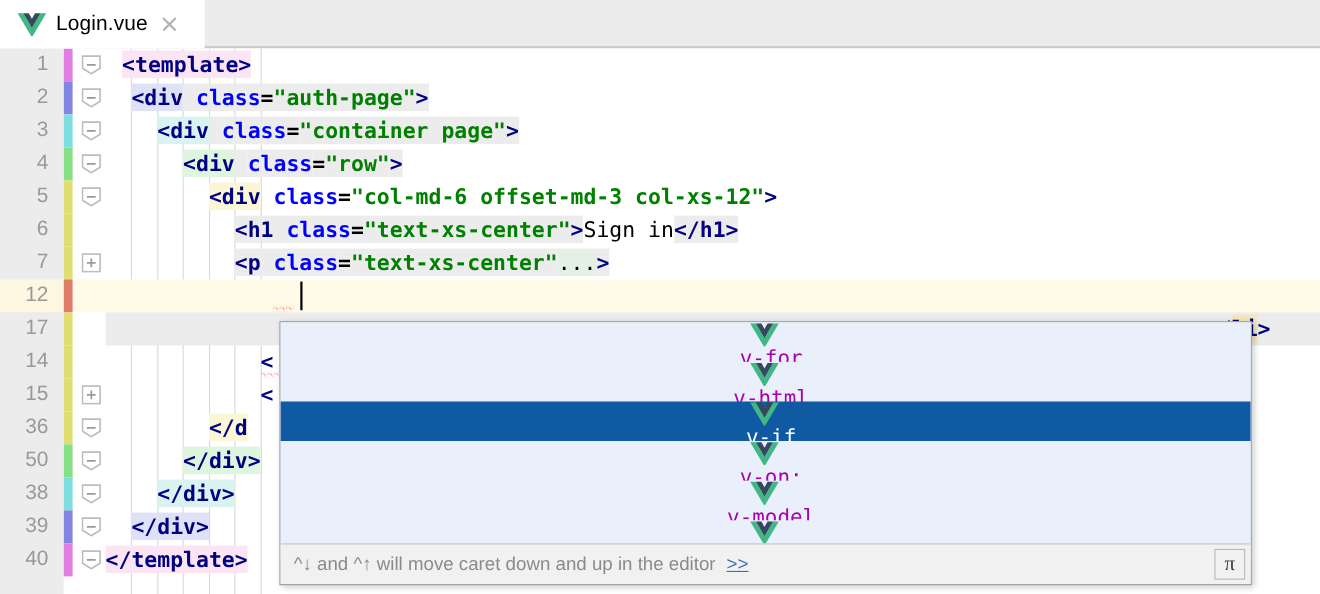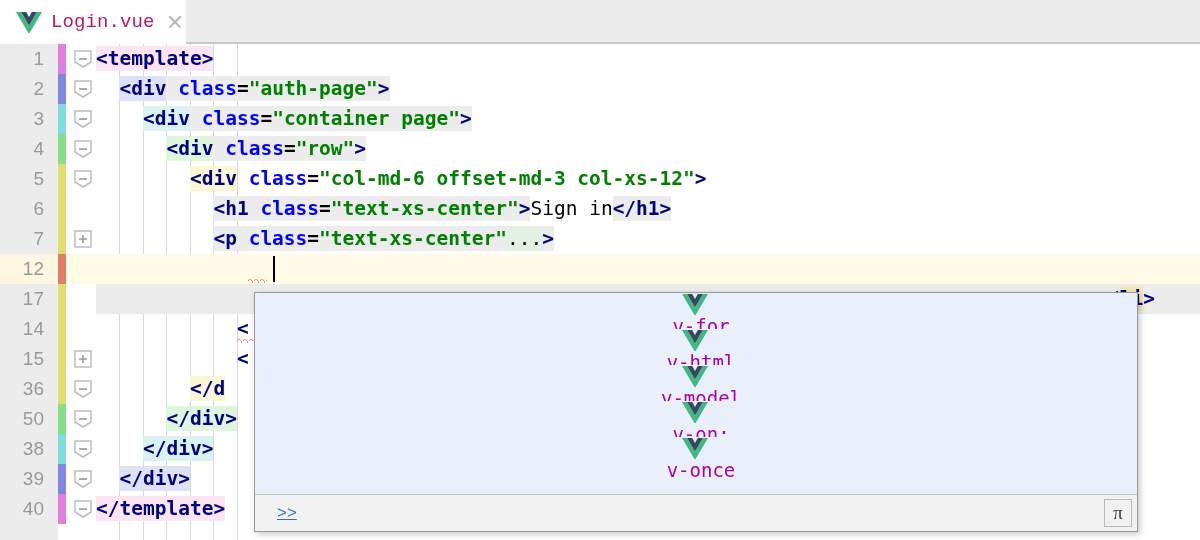--- a/index.html
+++ b/index.html
@@ -22,21 +22,21 @@
   }
   .tab{
     position:absolute;left:0;top:0;height:44px;width:186px;
     background:#ffffff;
     display:flex;align-items:center;
     box-sizing:border-box;padding-left:16px;
     z-index:3;
   }
   .tab-icon{width:26px;height:22px;flex:0 0 auto;margin-right:9px;display:block;}
   .tab-label{
-    font-size:19px;color:#be185d;font-family:Liberation Mono, monospace;
+    font-size:19px;color:#000000;font-family:Liberation Sans, sans-serif;
     white-space:nowrap;letter-spacing:.1px;
   }
   .tab-close{
     margin-left:10px;width:20px;height:20px;position:relative;flex:0 0 auto;
   }
   .tab-close:before,.tab-close:after{
     content:"";position:absolute;left:2px;top:9px;width:16px;height:1.6px;background:#b4b4b4;
   }
   .tab-close:before{transform:rotate(45deg);}
   .tab-close:after{transform:rotate(-45deg);}
@@ -170,21 +170,21 @@
         <div class="guide" style="left: 140.64px; height: 496px;"></div>
       </div>
     <div id="rows">
         <div class="row" style="top: 0px;">
           <div class="lnum">1</div>
           <div class="stripe" style="background: rgb(224, 127, 224);"></div>
           <div class="fold"><svg width="18" height="18" viewBox="0 0 18 18">
               <path d="M1 1h16v11l-8 5-8-5z" fill="#fff" stroke="#bdbdbd" stroke-width="1.5"></path>
               <path d="M5 9h8" stroke="#9a9a9a" stroke-width="1.6"></path>
             </svg></div>
-          <div class="code" style="left: 96px;"><span class="tg hl h-pink">&lt;template&gt;</span></div>
+          <div class="code" style="left: 111px;"><span class="tg hl h-pink">&lt;template&gt;</span></div>
         </div>
         <div class="row" style="top: 30px;">
           <div class="lnum">2</div>
           <div class="stripe" style="background: rgb(129, 134, 224);"></div>
           <div class="fold"><svg width="18" height="18" viewBox="0 0 18 18">
               <path d="M1 1h16v11l-8 5-8-5z" fill="#fff" stroke="#bdbdbd" stroke-width="1.5"></path>
               <path d="M5 9h8" stroke="#9a9a9a" stroke-width="1.6"></path>
             </svg></div>
           <div class="code" style="left: 96px;"><span class="tx hl ">  </span><span class="tg hl h-blue">&lt;div</span><span class="tx hl h-gray"> </span><span class="at hl h-gray">class</span><span class="eq hl h-gray">=</span><span class="vl hl h-gray">"auth-page"</span><span class="tg hl h-gray">&gt;</span></div>
         </div>
@@ -317,41 +317,49 @@
           </svg>
           <span class="ptext">v-for</span>
         </div>
         <div class="pitem">
           <svg class="pvue" viewBox="0 0 26 22">
             <polygon points="0,1 5.2,1 13,14.5 20.8,1 26,1 13,23" fill="#41b883"></polygon>
             <polygon points="5.2,1 10.2,1 13,6 15.8,1 20.8,1 13,14.5" fill="#35495e"></polygon>
           </svg>
           <span class="ptext">v-html</span>
         </div>
+        <div class="pitem sel">
+          <svg class="pvue" viewBox="0 0 26 22">
+            <polygon points="0,1 5.2,1 13,14.5 20.8,1 26,1 13,23" fill="#41b883"></polygon>
+            <polygon points="5.2,1 10.2,1 13,6 15.8,1 20.8,1 13,14.5" fill="#35495e"></polygon>
+          </svg>
+          <span class="ptext">v-if</span>
+        </div>
+        <div class="pitem">
+          <svg class="pvue" viewBox="0 0 26 22">
+            <polygon points="0,1 5.2,1 13,14.5 20.8,1 26,1 13,23" fill="#41b883"></polygon>
+            <polygon points="5.2,1 10.2,1 13,6 15.8,1 20.8,1 13,14.5" fill="#35495e"></polygon>
+          </svg>
+          <span class="ptext">v-on:</span>
+        </div>
         <div class="pitem">
           <svg class="pvue" viewBox="0 0 26 22">
             <polygon points="0,1 5.2,1 13,14.5 20.8,1 26,1 13,23" fill="#41b883"></polygon>
             <polygon points="5.2,1 10.2,1 13,6 15.8,1 20.8,1 13,14.5" fill="#35495e"></polygon>
           </svg>
           <span class="ptext">v-model</span>
-        </div>
-        <div class="pitem">
-          <svg class="pvue" viewBox="0 0 26 22">
-            <polygon points="0,1 5.2,1 13,14.5 20.8,1 26,1 13,23" fill="#41b883"></polygon>
-            <polygon points="5.2,1 10.2,1 13,6 15.8,1 20.8,1 13,14.5" fill="#35495e"></polygon>
-          </svg>
-          <span class="ptext">v-on:</span>
         </div>
         <div class="pitem">
           <svg class="pvue" viewBox="0 0 26 22">
             <polygon points="0,1 5.2,1 13,14.5 20.8,1 26,1 13,23" fill="#41b883"></polygon>
             <polygon points="5.2,1 10.2,1 13,6 15.8,1 20.8,1 13,14.5" fill="#35495e"></polygon>
           </svg>
           <span class="ptext">v-once</span>
         </div>
       </div>
     <div class="pfooter">
+      <span class="ptip">^↓ and ^↑ will move caret down and up in the editor</span>
       <span class="plink">&gt;&gt;</span>
       <span class="pbtn">π</span>
     </div>
   </div>
 
 </div>
 
 </body></html>

